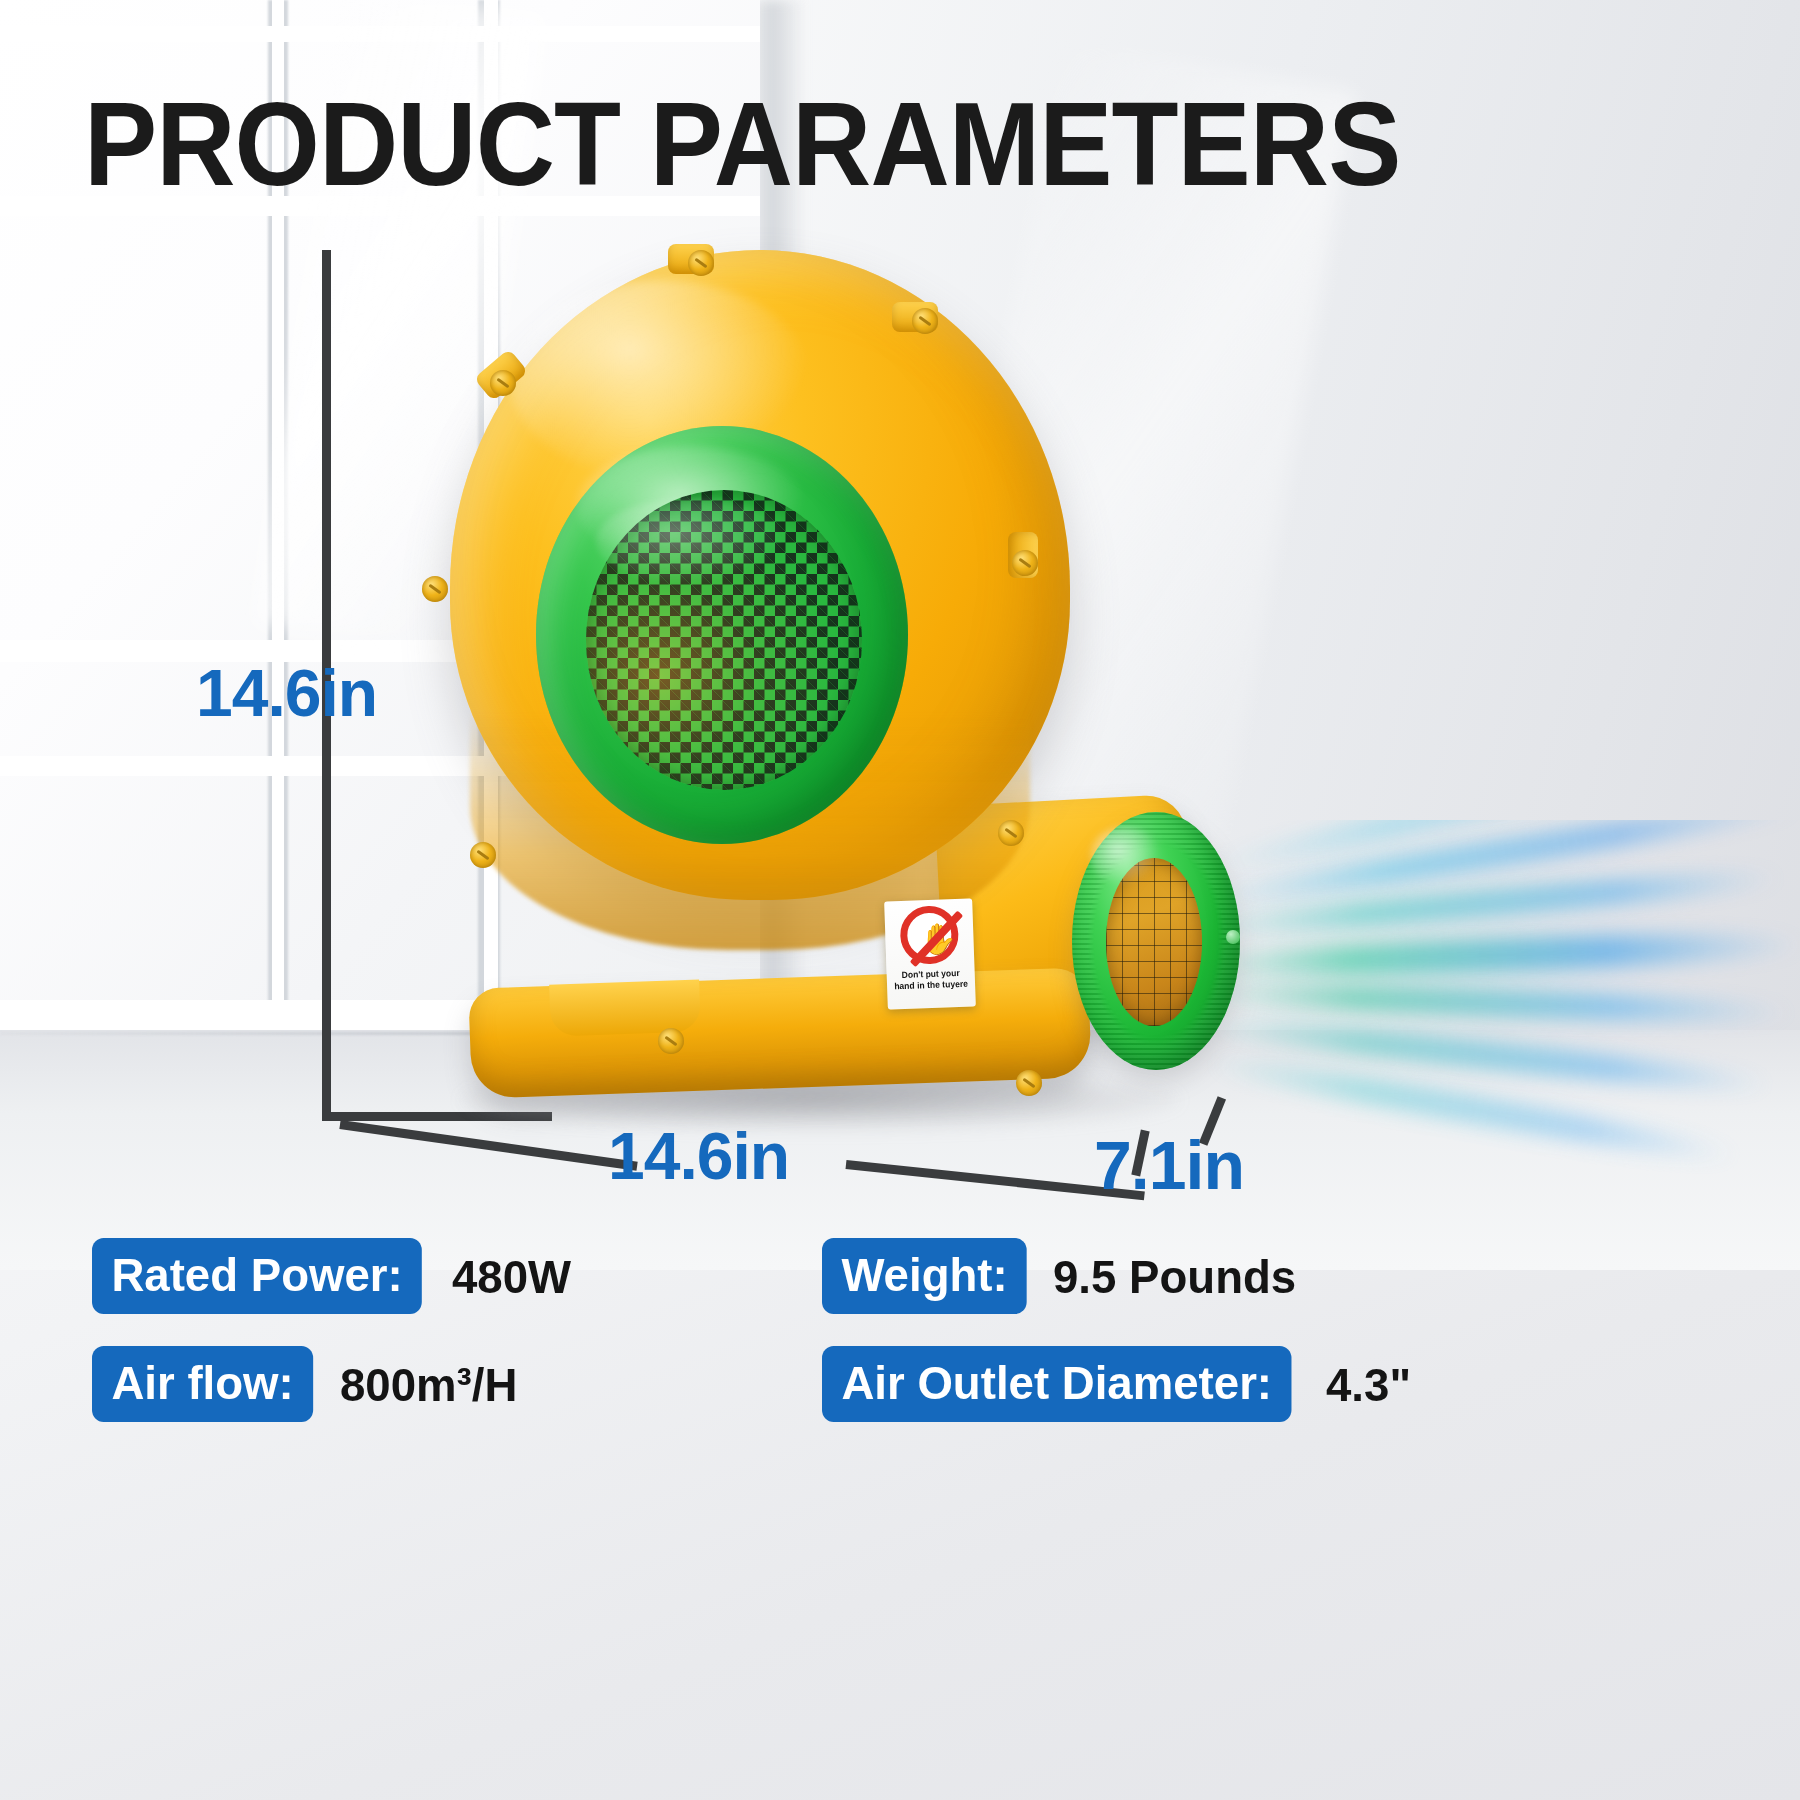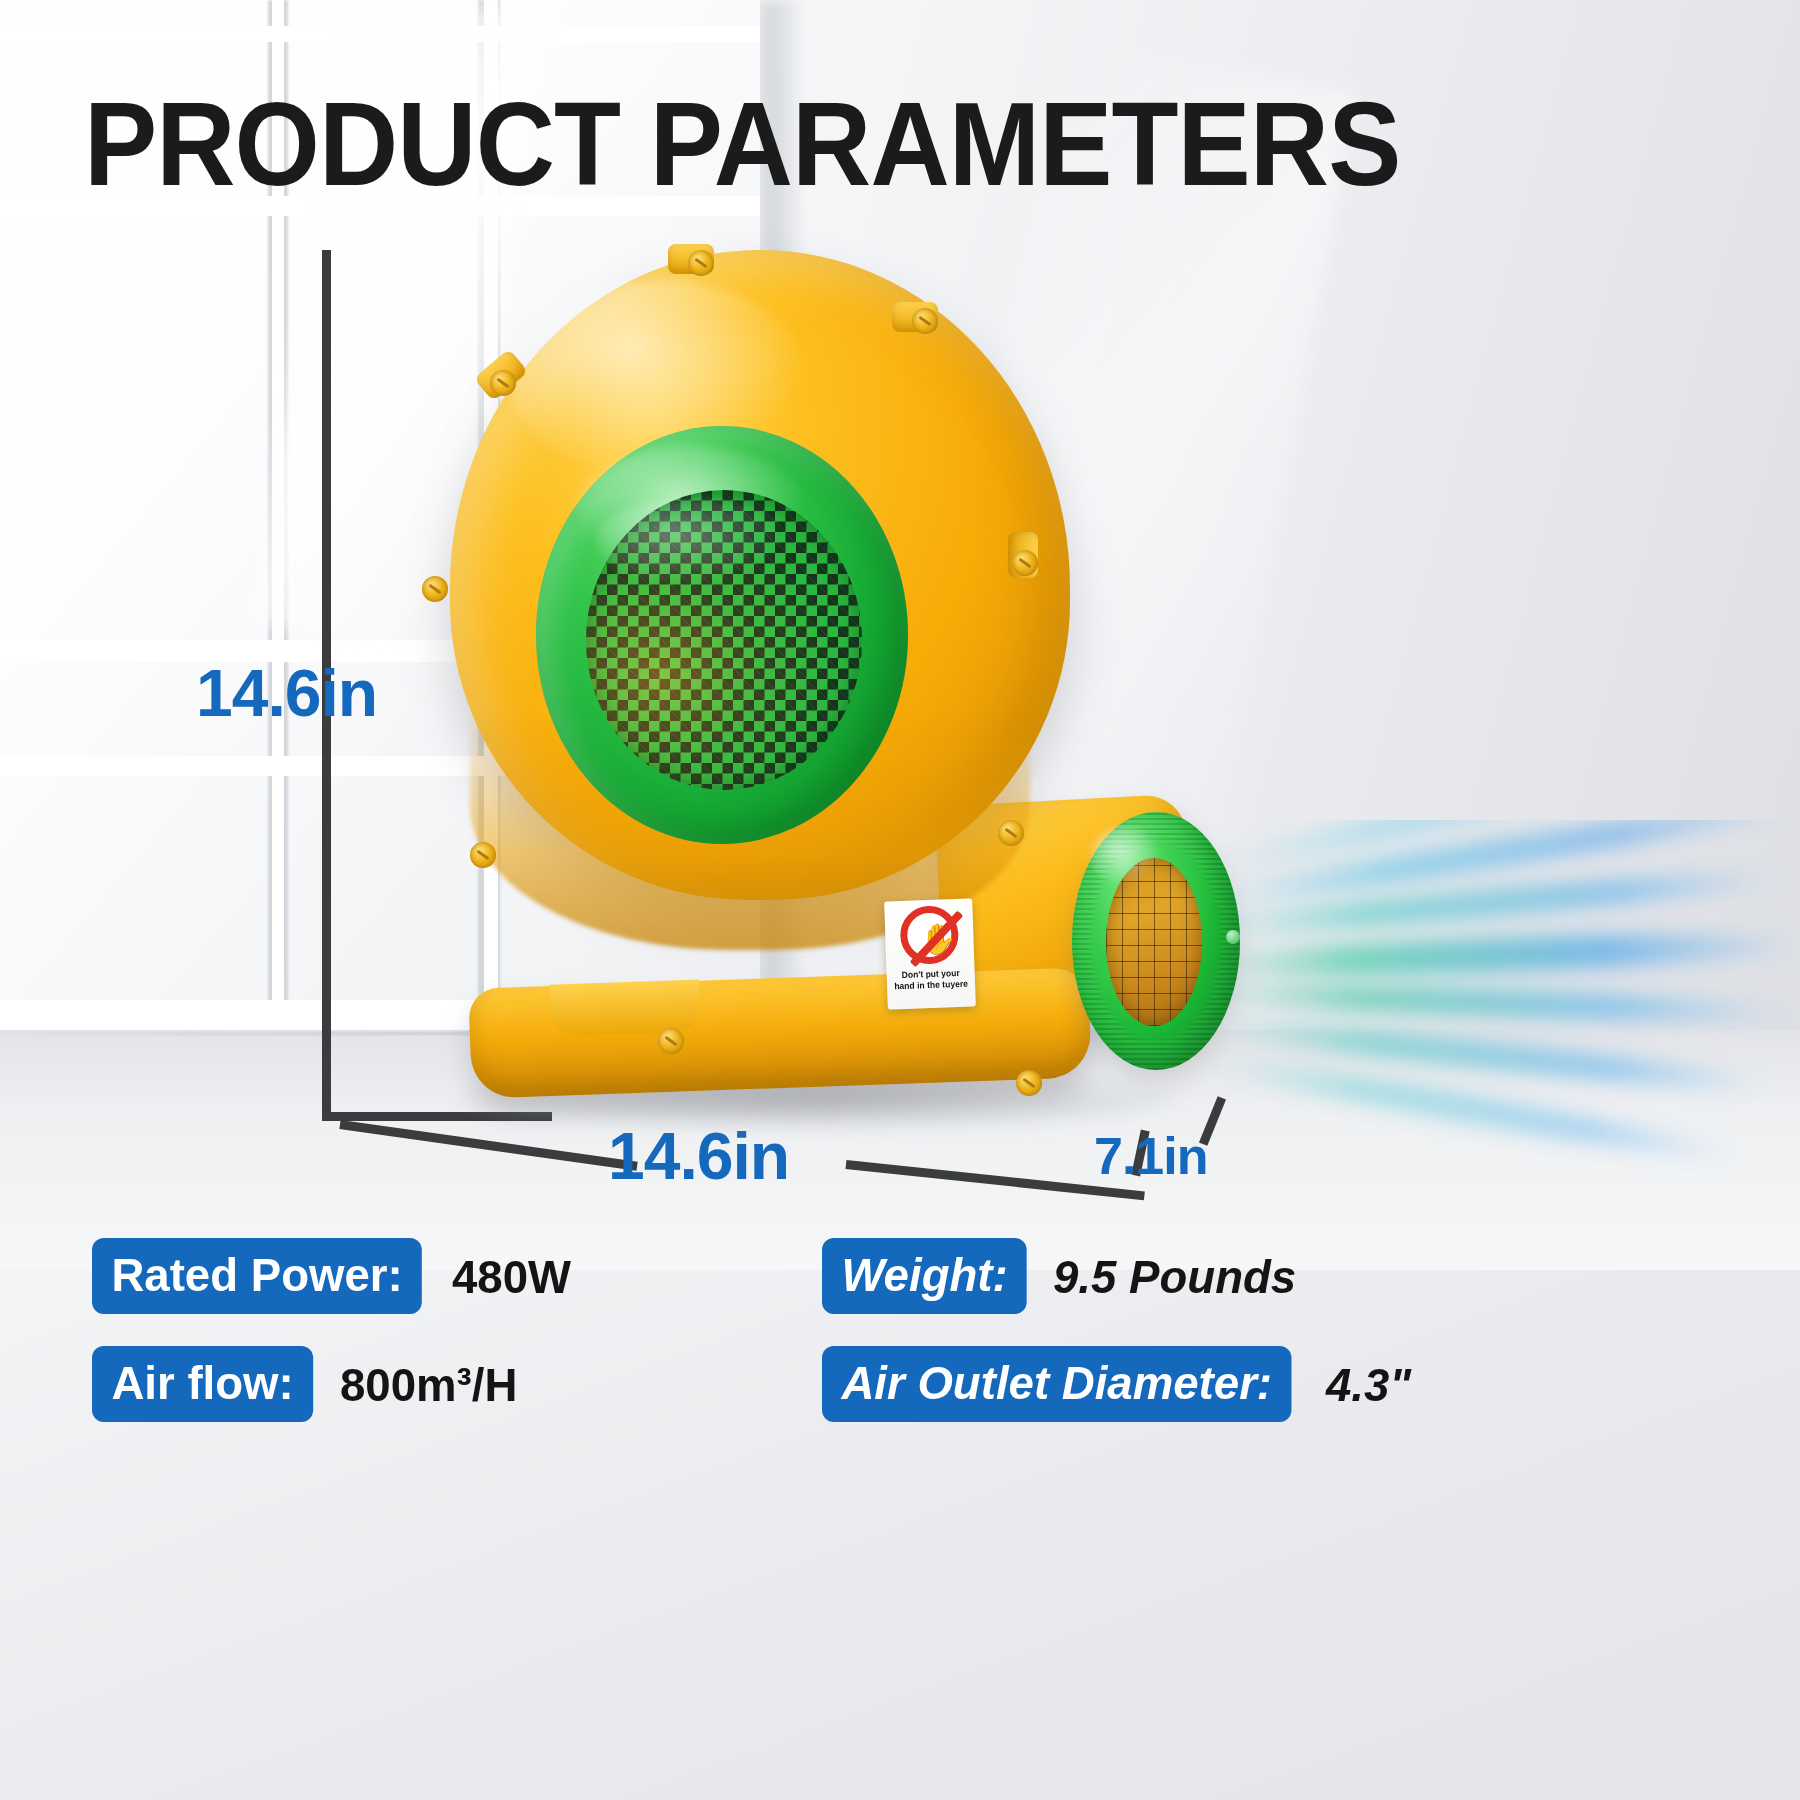--- a/index.html
+++ b/index.html
@@ -254,21 +254,21 @@
     font-weight:700; font-size:47px; line-height:47px;
     padding:13px 20px 16px 20px; white-space:nowrap;
     transform:scaleX(.97); transform-origin:left center;
   }
   .val {
     color:#141414; font-weight:700; font-size:47px; line-height:47px;
     margin-left:20px; white-space:nowrap;
     transform:scaleX(.97); transform-origin:left center;
   }
   .col-left  { width:730px; }
-  .col-right { width:880px;font-style:italic; }
+  .col-right { width:880px; }
 </style>
 </head>
 <body>
 
 <div id="scene">
   <div class="wall-right"></div>
   <div class="corner-shadow"></div>
 
   <div class="glass" style="left:0;top:0;width:760px;height:1040px;"></div>
   <div class="win-shadow" style="left:268px;top:0;width:20px;height:1040px;"></div>
@@ -292,21 +292,21 @@
 <div class="dim-line" style="left:322px;top:250px;width:9px;height:870px;"></div>
 <div class="dim-line" style="left:322px;top:1112px;width:230px;height:9px;transform:rotate(0deg);transform-origin:left center;"></div>
 <div class="dim-label" style="left:196px;top:655px;font-size:66px;">14.6in</div>
 
 <div class="dim-line" style="left:340px;top:1120px;width:300px;height:9px;transform:rotate(8deg);transform-origin:left center;"></div>
 <div class="dim-label" style="left:608px;top:1118px;font-size:66px;">14.6in</div>
 
 <div class="dim-line" style="left:846px;top:1160px;width:300px;height:9px;transform:rotate(6deg);transform-origin:left center;"></div>
 <div class="dim-line" style="left:1136px;top:1130px;width:9px;height:46px;transform:rotate(12deg);"></div>
 <div class="dim-line" style="left:1208px;top:1096px;width:9px;height:50px;transform:rotate(22deg);"></div>
-<div class="dim-label" style="left:1094px;top:1126px;font-size:52px;">7.1in</div>
+<div class="dim-label" style="left:1094px;top:1126px;font-size:68px;">7.1in</div>
 
 <div id="airflow">
   <div class="stream" style="top:20px;width:600px;background:linear-gradient(90deg,rgba(120,225,210,.0) 0%,rgba(96,198,232,.75) 30%,rgba(110,175,236,.85) 70%,rgba(190,220,245,.1) 100%);transform:rotate(-9deg);"></div>
   <div class="stream" style="top:70px;width:580px;background:linear-gradient(90deg,rgba(110,230,190,.0) 0%,rgba(86,206,200,.8) 28%,rgba(98,178,235,.8) 72%,rgba(200,226,246,.08) 100%);transform:rotate(-5deg);"></div>
   <div class="stream" style="top:118px;width:600px;height:34px;background:linear-gradient(90deg,rgba(80,225,160,.0) 0%,rgba(72,206,170,.85) 25%,rgba(86,170,232,.88) 68%,rgba(205,228,246,.1) 100%);transform:rotate(-2deg);"></div>
   <div class="stream" style="top:170px;width:590px;background:linear-gradient(90deg,rgba(70,220,150,.0) 0%,rgba(64,200,165,.8) 26%,rgba(96,180,236,.8) 70%,rgba(210,230,247,.08) 100%);transform:rotate(2deg);"></div>
   <div class="stream" style="top:222px;width:570px;background:linear-gradient(90deg,rgba(90,225,185,.0) 0%,rgba(80,200,195,.72) 28%,rgba(104,182,238,.78) 72%,rgba(214,232,248,.06) 100%);transform:rotate(6deg);"></div>
   <div class="stream" style="top:276px;width:540px;background:linear-gradient(90deg,rgba(110,228,200,.0) 0%,rgba(96,206,214,.6) 30%,rgba(122,190,240,.7) 72%,rgba(220,236,249,.05) 100%);transform:rotate(10deg);"></div>
   <div class="stream" style="top:-28px;width:560px;background:linear-gradient(90deg,rgba(140,230,225,.0) 0%,rgba(120,210,235,.55) 32%,rgba(140,200,242,.6) 74%,rgba(226,239,250,.05) 100%);transform:rotate(-13deg);"></div>
 </div>

